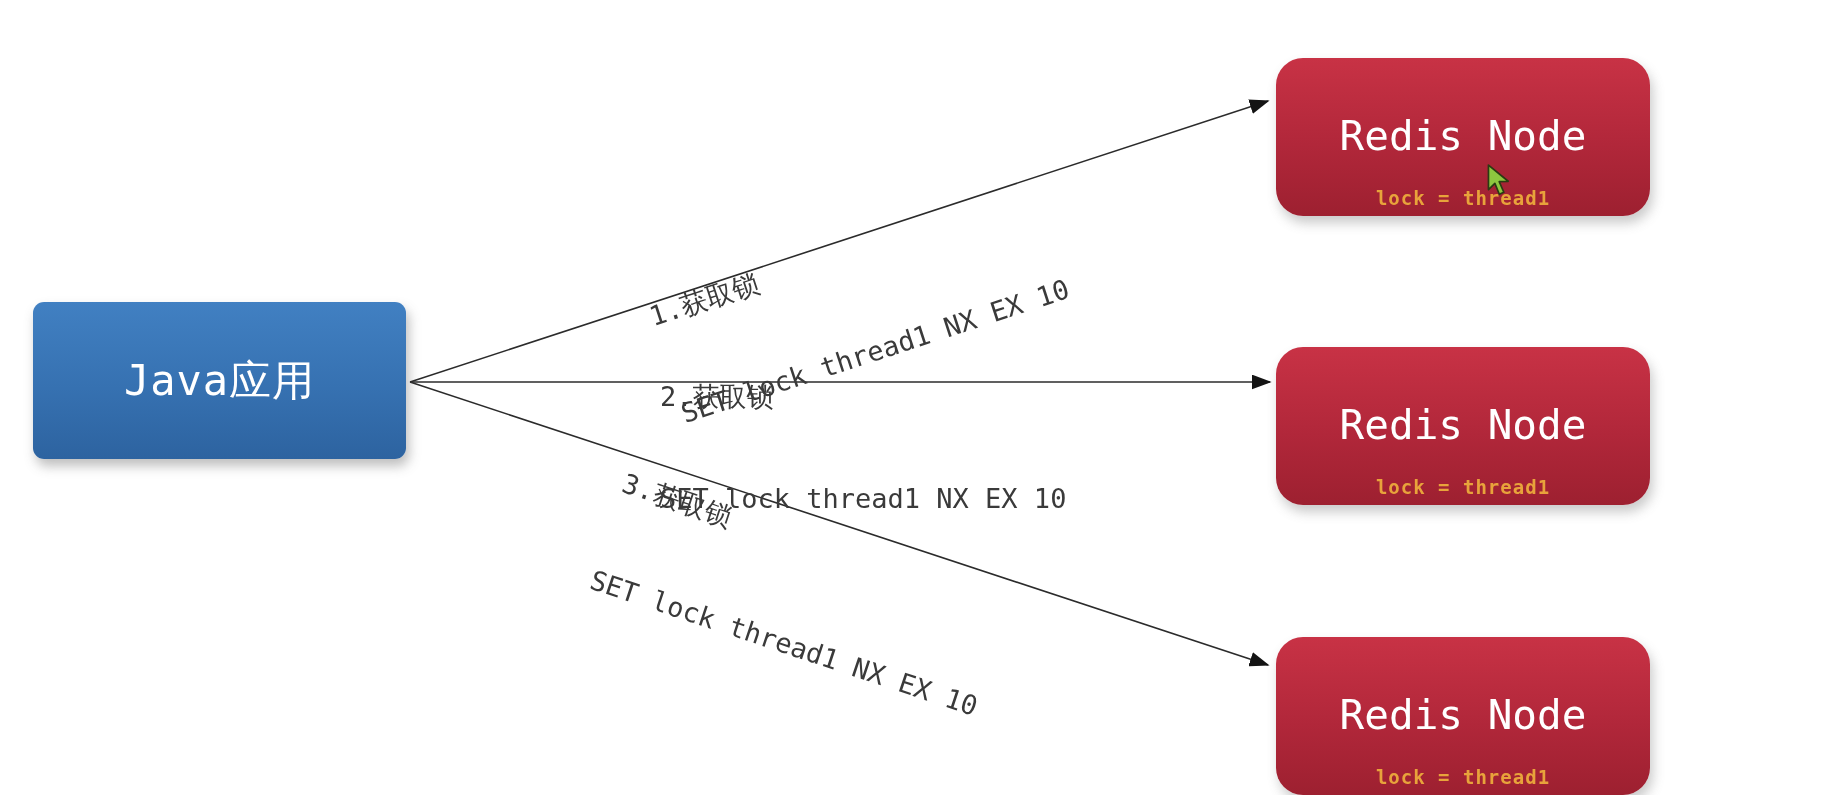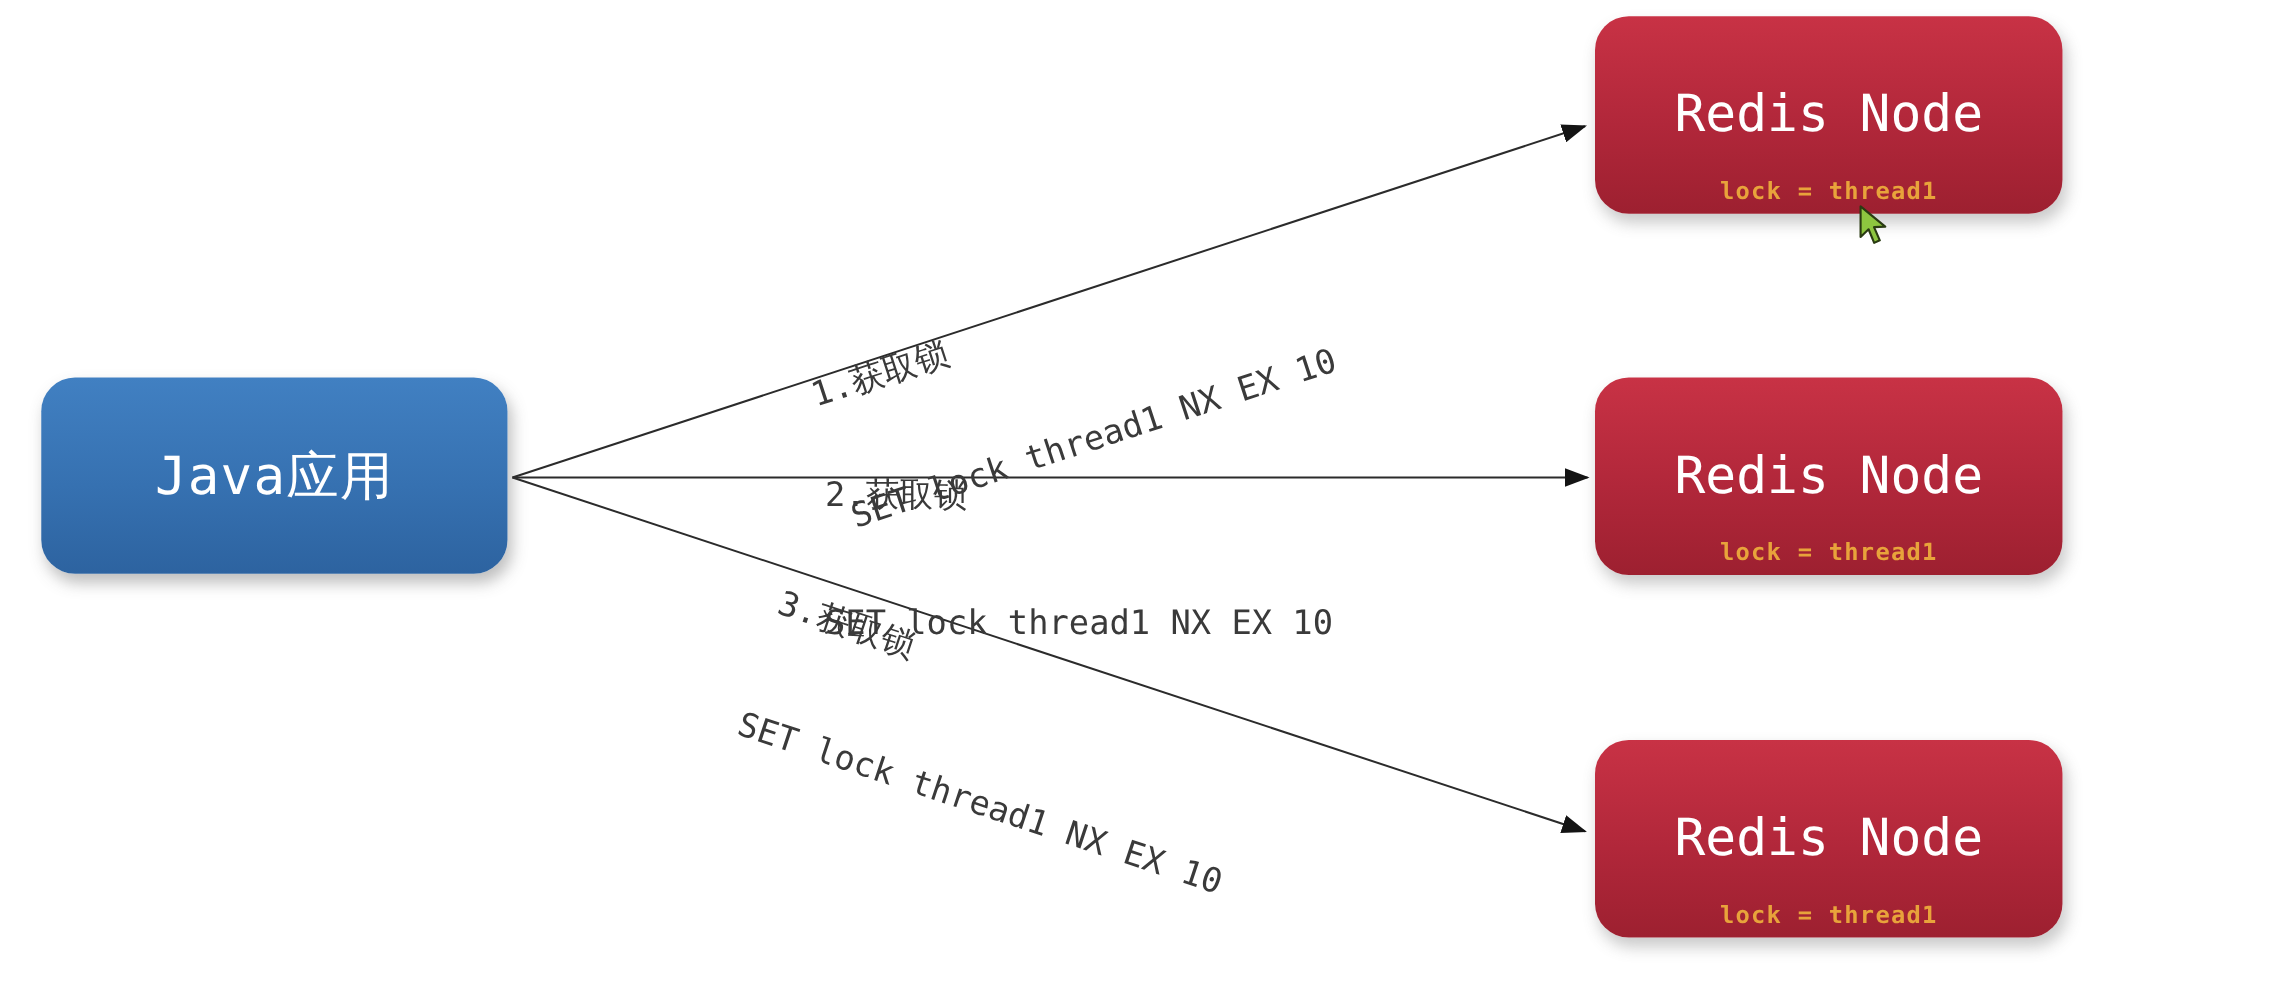--- a/index.html
+++ b/index.html
@@ -19,39 +19,40 @@
   .node {
     position: absolute;
     display: flex;
     align-items: center;
     justify-content: center;
     box-sizing: border-box;
   }
   .java-node {
     left: 33px; top: 302px;
     width: 373px; height: 157px;
-    border-radius: 27px;
+    border-radius: 11px;
     background: linear-gradient(180deg, #4180c2 0%, #3671b1 55%, #2d63a0 100%);
     box-shadow: 3px 7px 12px rgba(70,70,70,0.35);
   }
   .java-label {
     color: #ffffff;
     font-size: 42px;
     letter-spacing: 1px;
   }
   .redis-node {
     left: 1276px;
     width: 374px; height: 158px;
     border-radius: 27px;
     background: linear-gradient(180deg, #c83245 0%, #b1273a 55%, #9d2030 100%);
     box-shadow: 3px 7px 12px rgba(90,90,90,0.32);
     flex-direction: column;
     justify-content: flex-start;
     padding-top: 57px;
     gap: 30px;
+    margin-top: 45px;
   }
   .redis-1 { top: 13px; }
   .redis-2 { top: 302px; }
   .redis-3 { top: 592px; }
   .redis-title {
     color: #ffffff;
     font-size: 41px;
     line-height: 42px;
   }
   .redis-lock {

